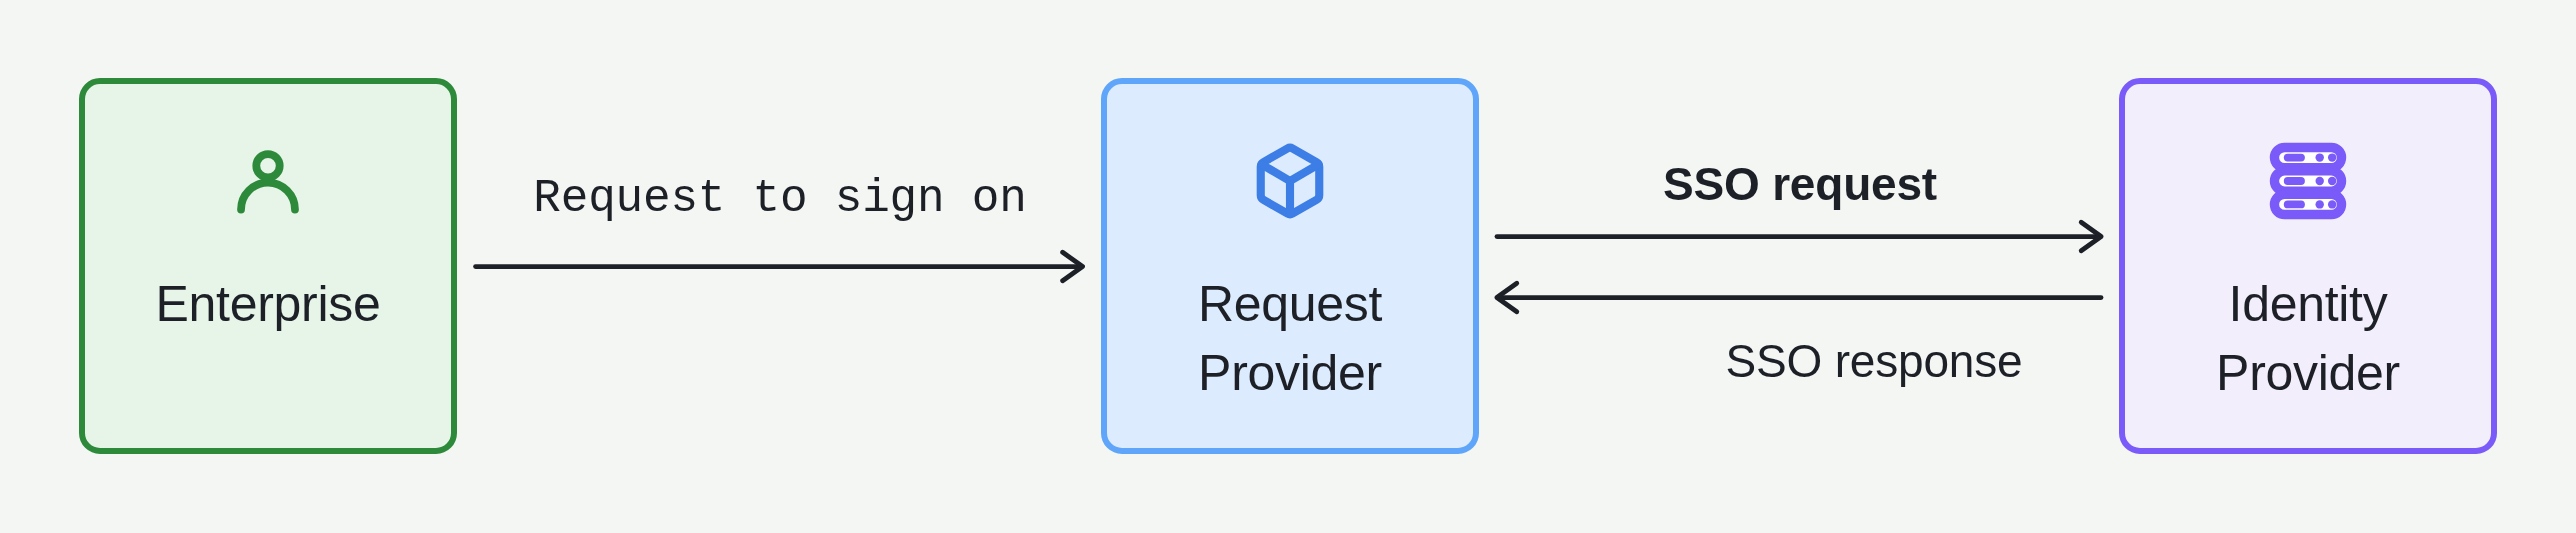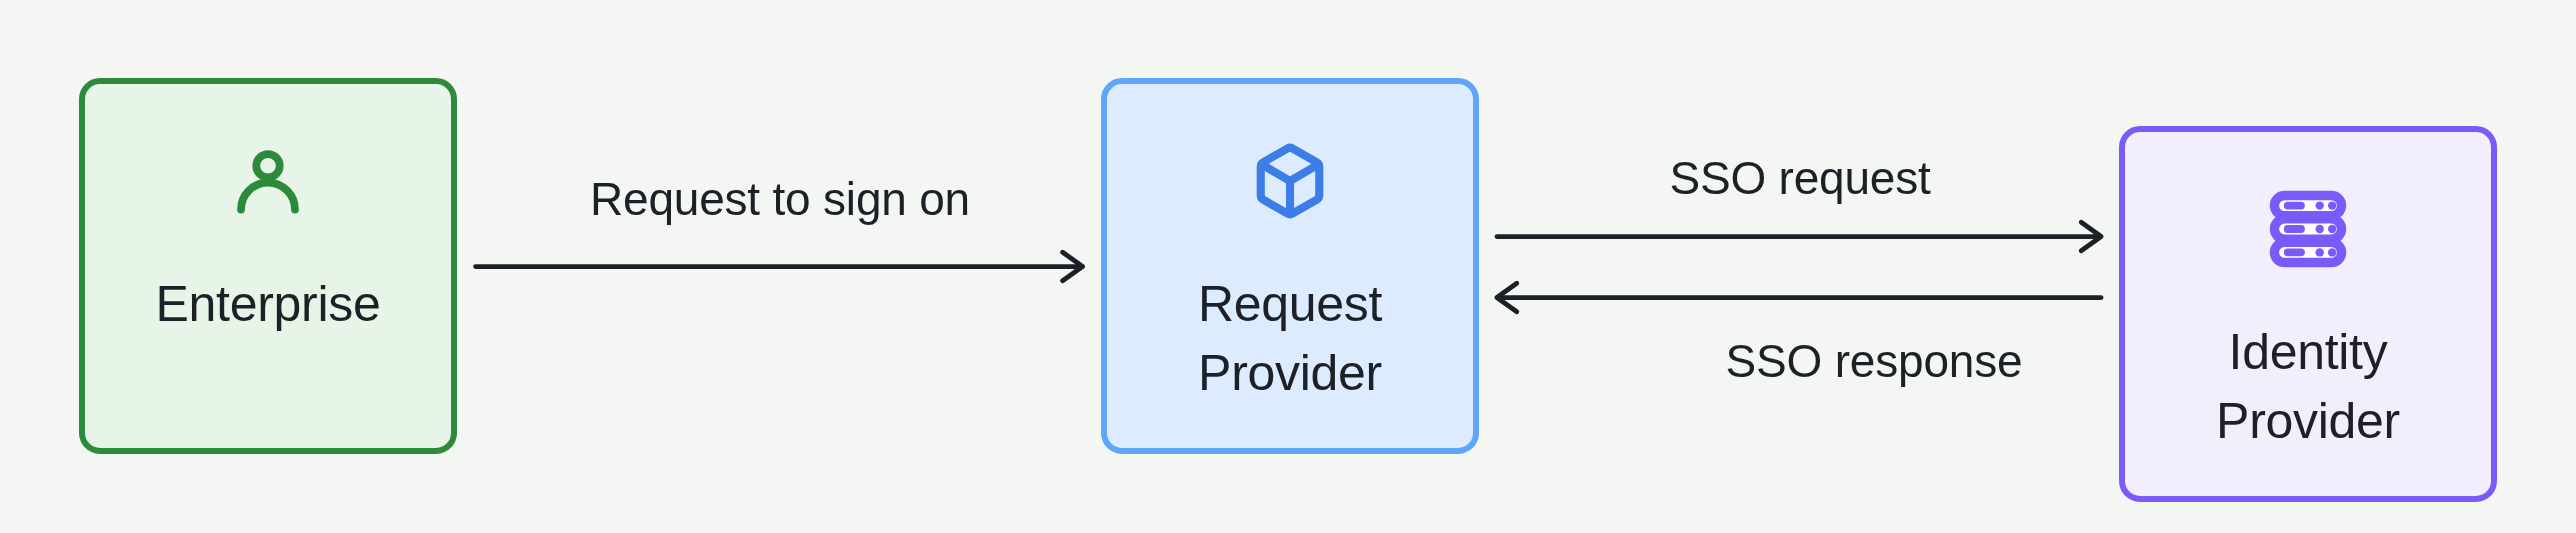--- a/index.html
+++ b/index.html
@@ -27,21 +27,21 @@
     box-sizing: border-box;
     border: 6.7px solid var(--node-border, #888);
     background: var(--node-fill, #fff);
     border-radius: 21px;
     display: flex;
     flex-direction: column;
     align-items: center;
   }
   .node-enterprise-user { left: 79px; }
   .node-service-provider { left: 1101px; }
-  .node-identity-provider { left: 2119px; margin-top: 48px; }
+  .node-identity-provider { left: 2119px; }
 
   .node .icon {
     margin-top: 58px;
     height: 78px;
     display: flex;
     align-items: center;
     justify-content: center;
     color: var(--node-icon, #555);
   }
   .node .icon svg { display: block; }
@@ -69,22 +69,22 @@
 
   .edge-label {
     position: absolute;
     font-size: 46px;
     line-height: 53px;
     font-weight: 400;
     letter-spacing: -0.2px;
     color: var(--text, #1d2127);
     text-align: center;
   }
-  #label-request-sign-on { left: 473px;  width: 614px; top: 173px; }
-  #label-sso-request     { left: 1494px; width: 612px; top: 152px; }
+  #label-request-sign-on { left: 473px;  width: 614px; top: 173px; font-family: Liberation Mono, monospace; }
+  #label-sso-request     { left: 1494px; width: 612px; top: 158px; font-weight: bold; }
   #label-sso-response    { left: 1568px; width: 612px; top: 335px; }
 </style>
 </head>
 <body>
 
 <div class="canvas">
 
   <div class="node node-enterprise-user" style="--node-border: #2e8a3b; --node-fill: #e7f4e8; --node-icon: #2e8a3b;">
     <div class="icon">
       <svg width="78" height="78" viewBox="0 0 24 24" fill="none" stroke="currentColor" stroke-width="2.4" stroke-linecap="round" stroke-linejoin="round">

